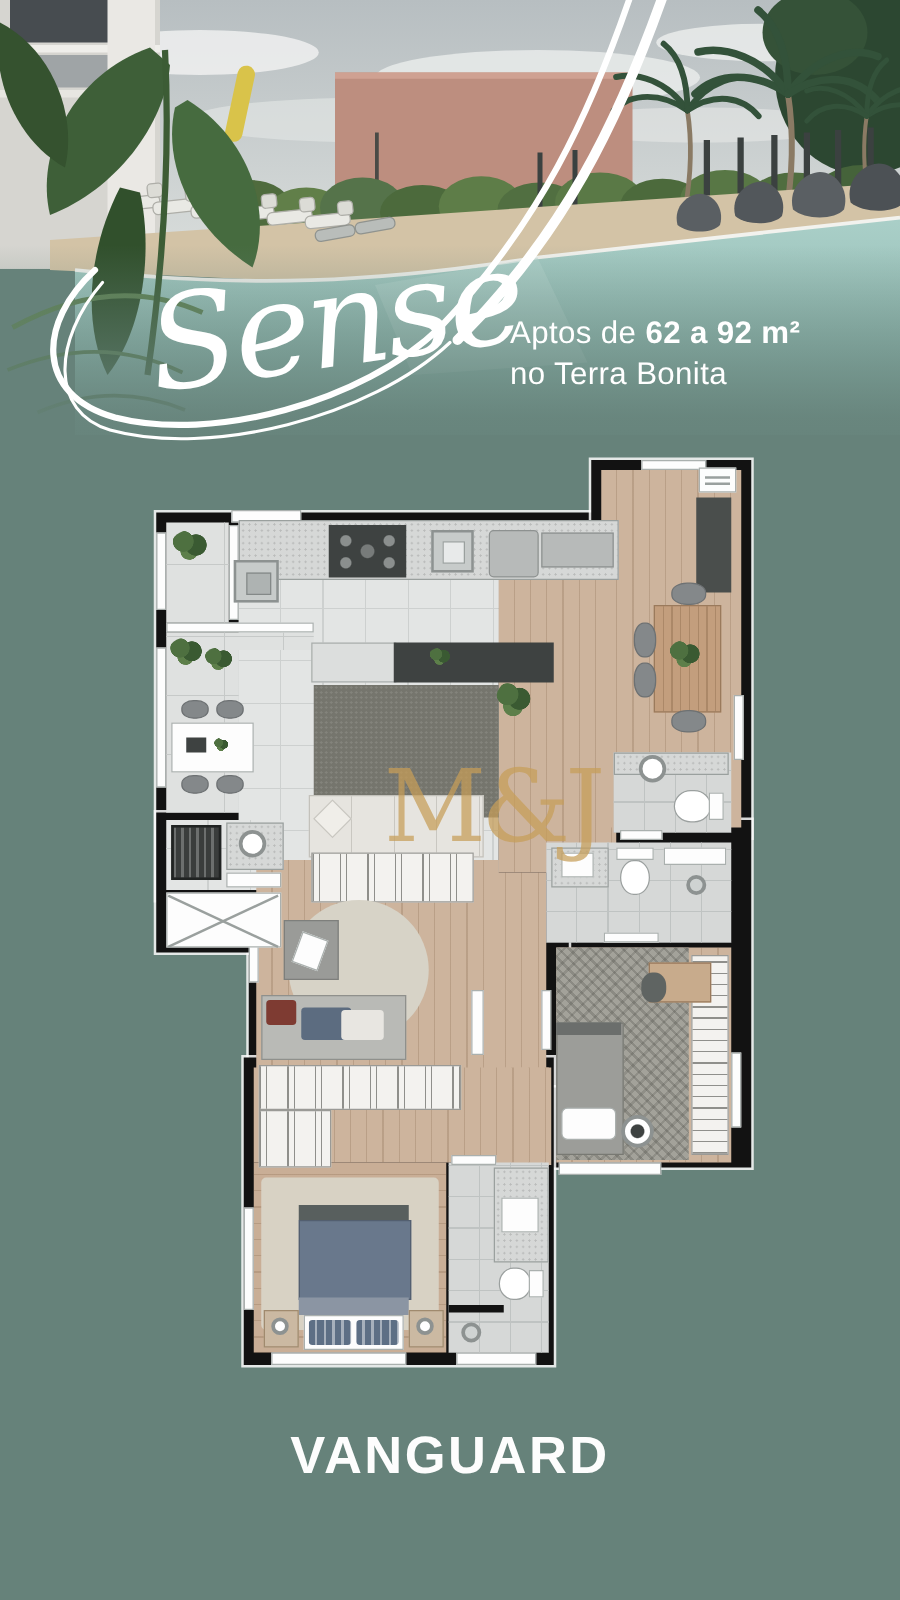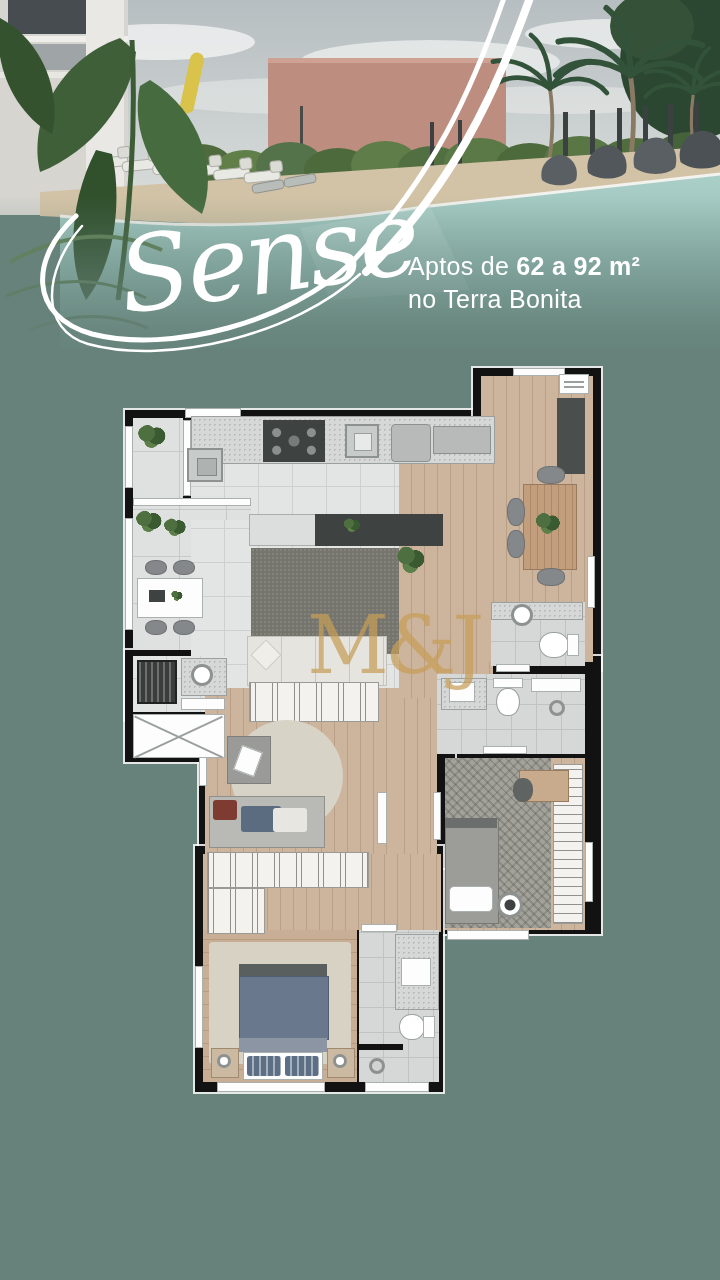--- a/index.html
+++ b/index.html
@@ -350,14 +350,15 @@
     <div class="a spk" style="left:274px;top:566px;width:42px;height:74px"></div>
     <div class="a wht" style="left:280px;top:590px;width:30px;height:28px"></div>
     <div class="a toilet" style="left:278px;top:646px;width:26px;height:26px"></div>
     <div class="a wht" style="left:302px;top:648px;width:12px;height:22px"></div>
     <div class="a" style="left:238px;top:676px;width:44px;height:6px;background:#121212"></div>
     <div class="a ring" style="left:248px;top:690px;width:16px;height:16px;background:#cfd3d2"></div>
   </div>
 
   <div class="a wm-gold">M&amp;J</div>
 
+  <div class="a brandword">VANGUARD</div>
 
 </div>
 
 </body></html>

